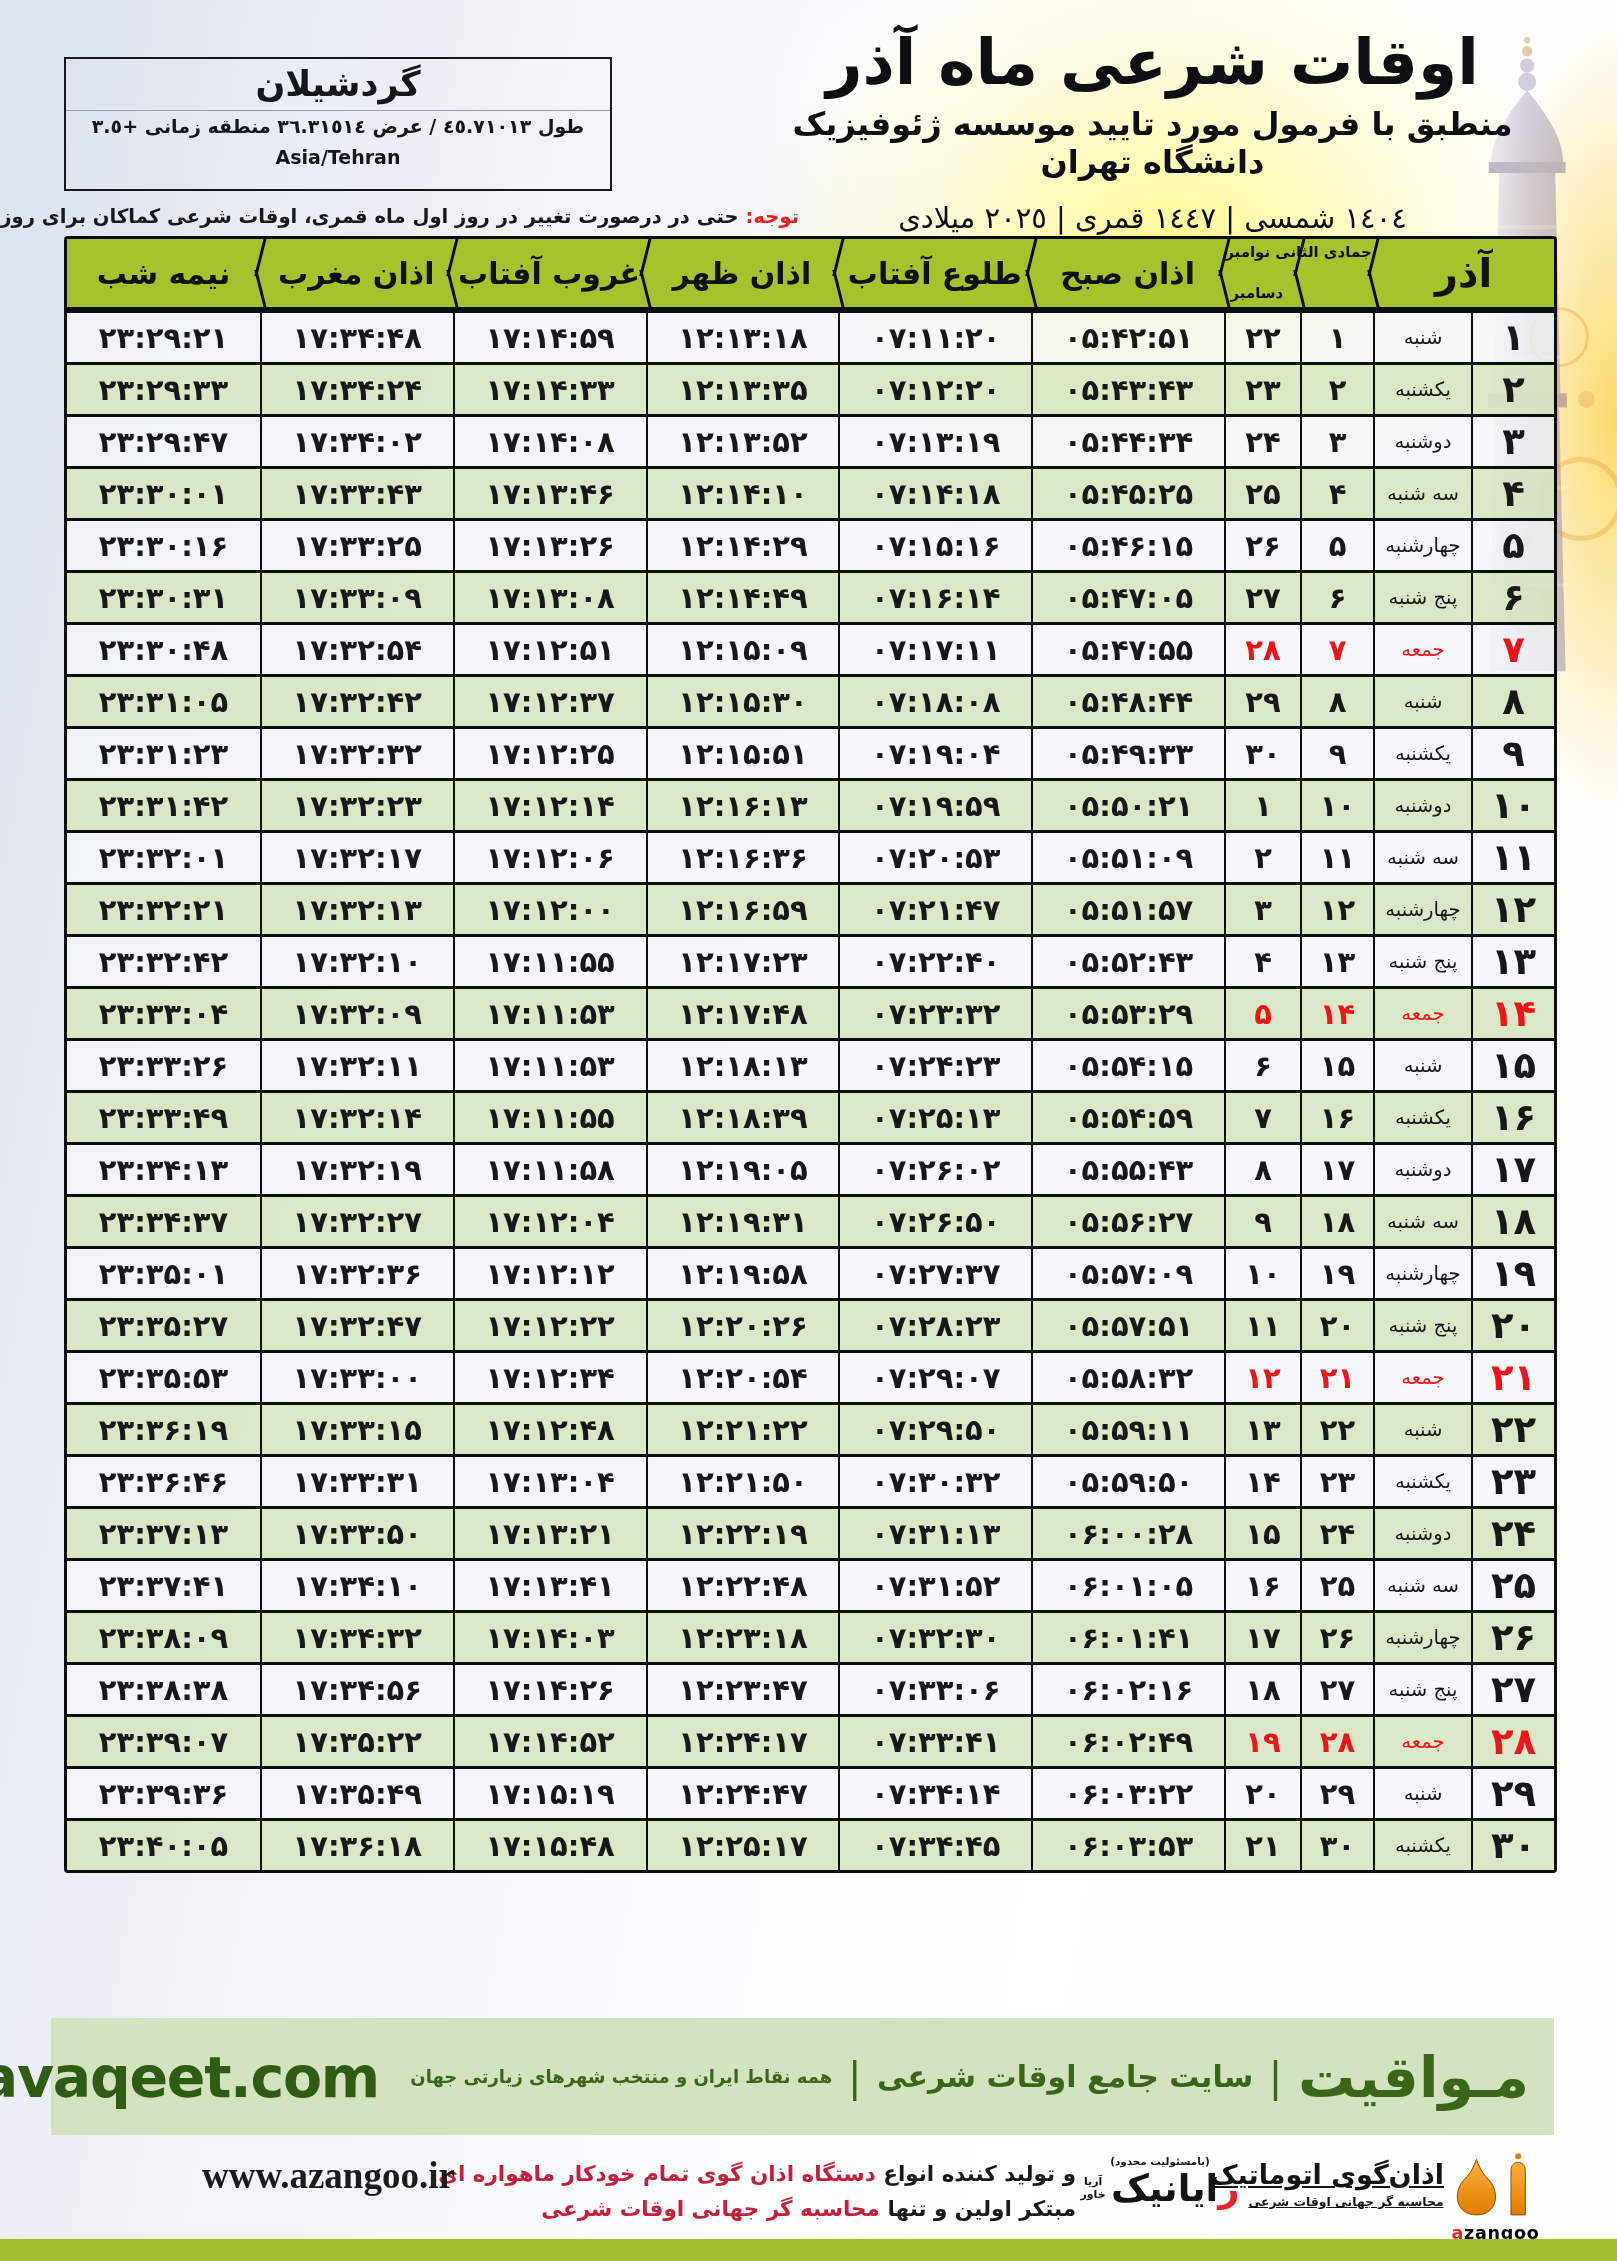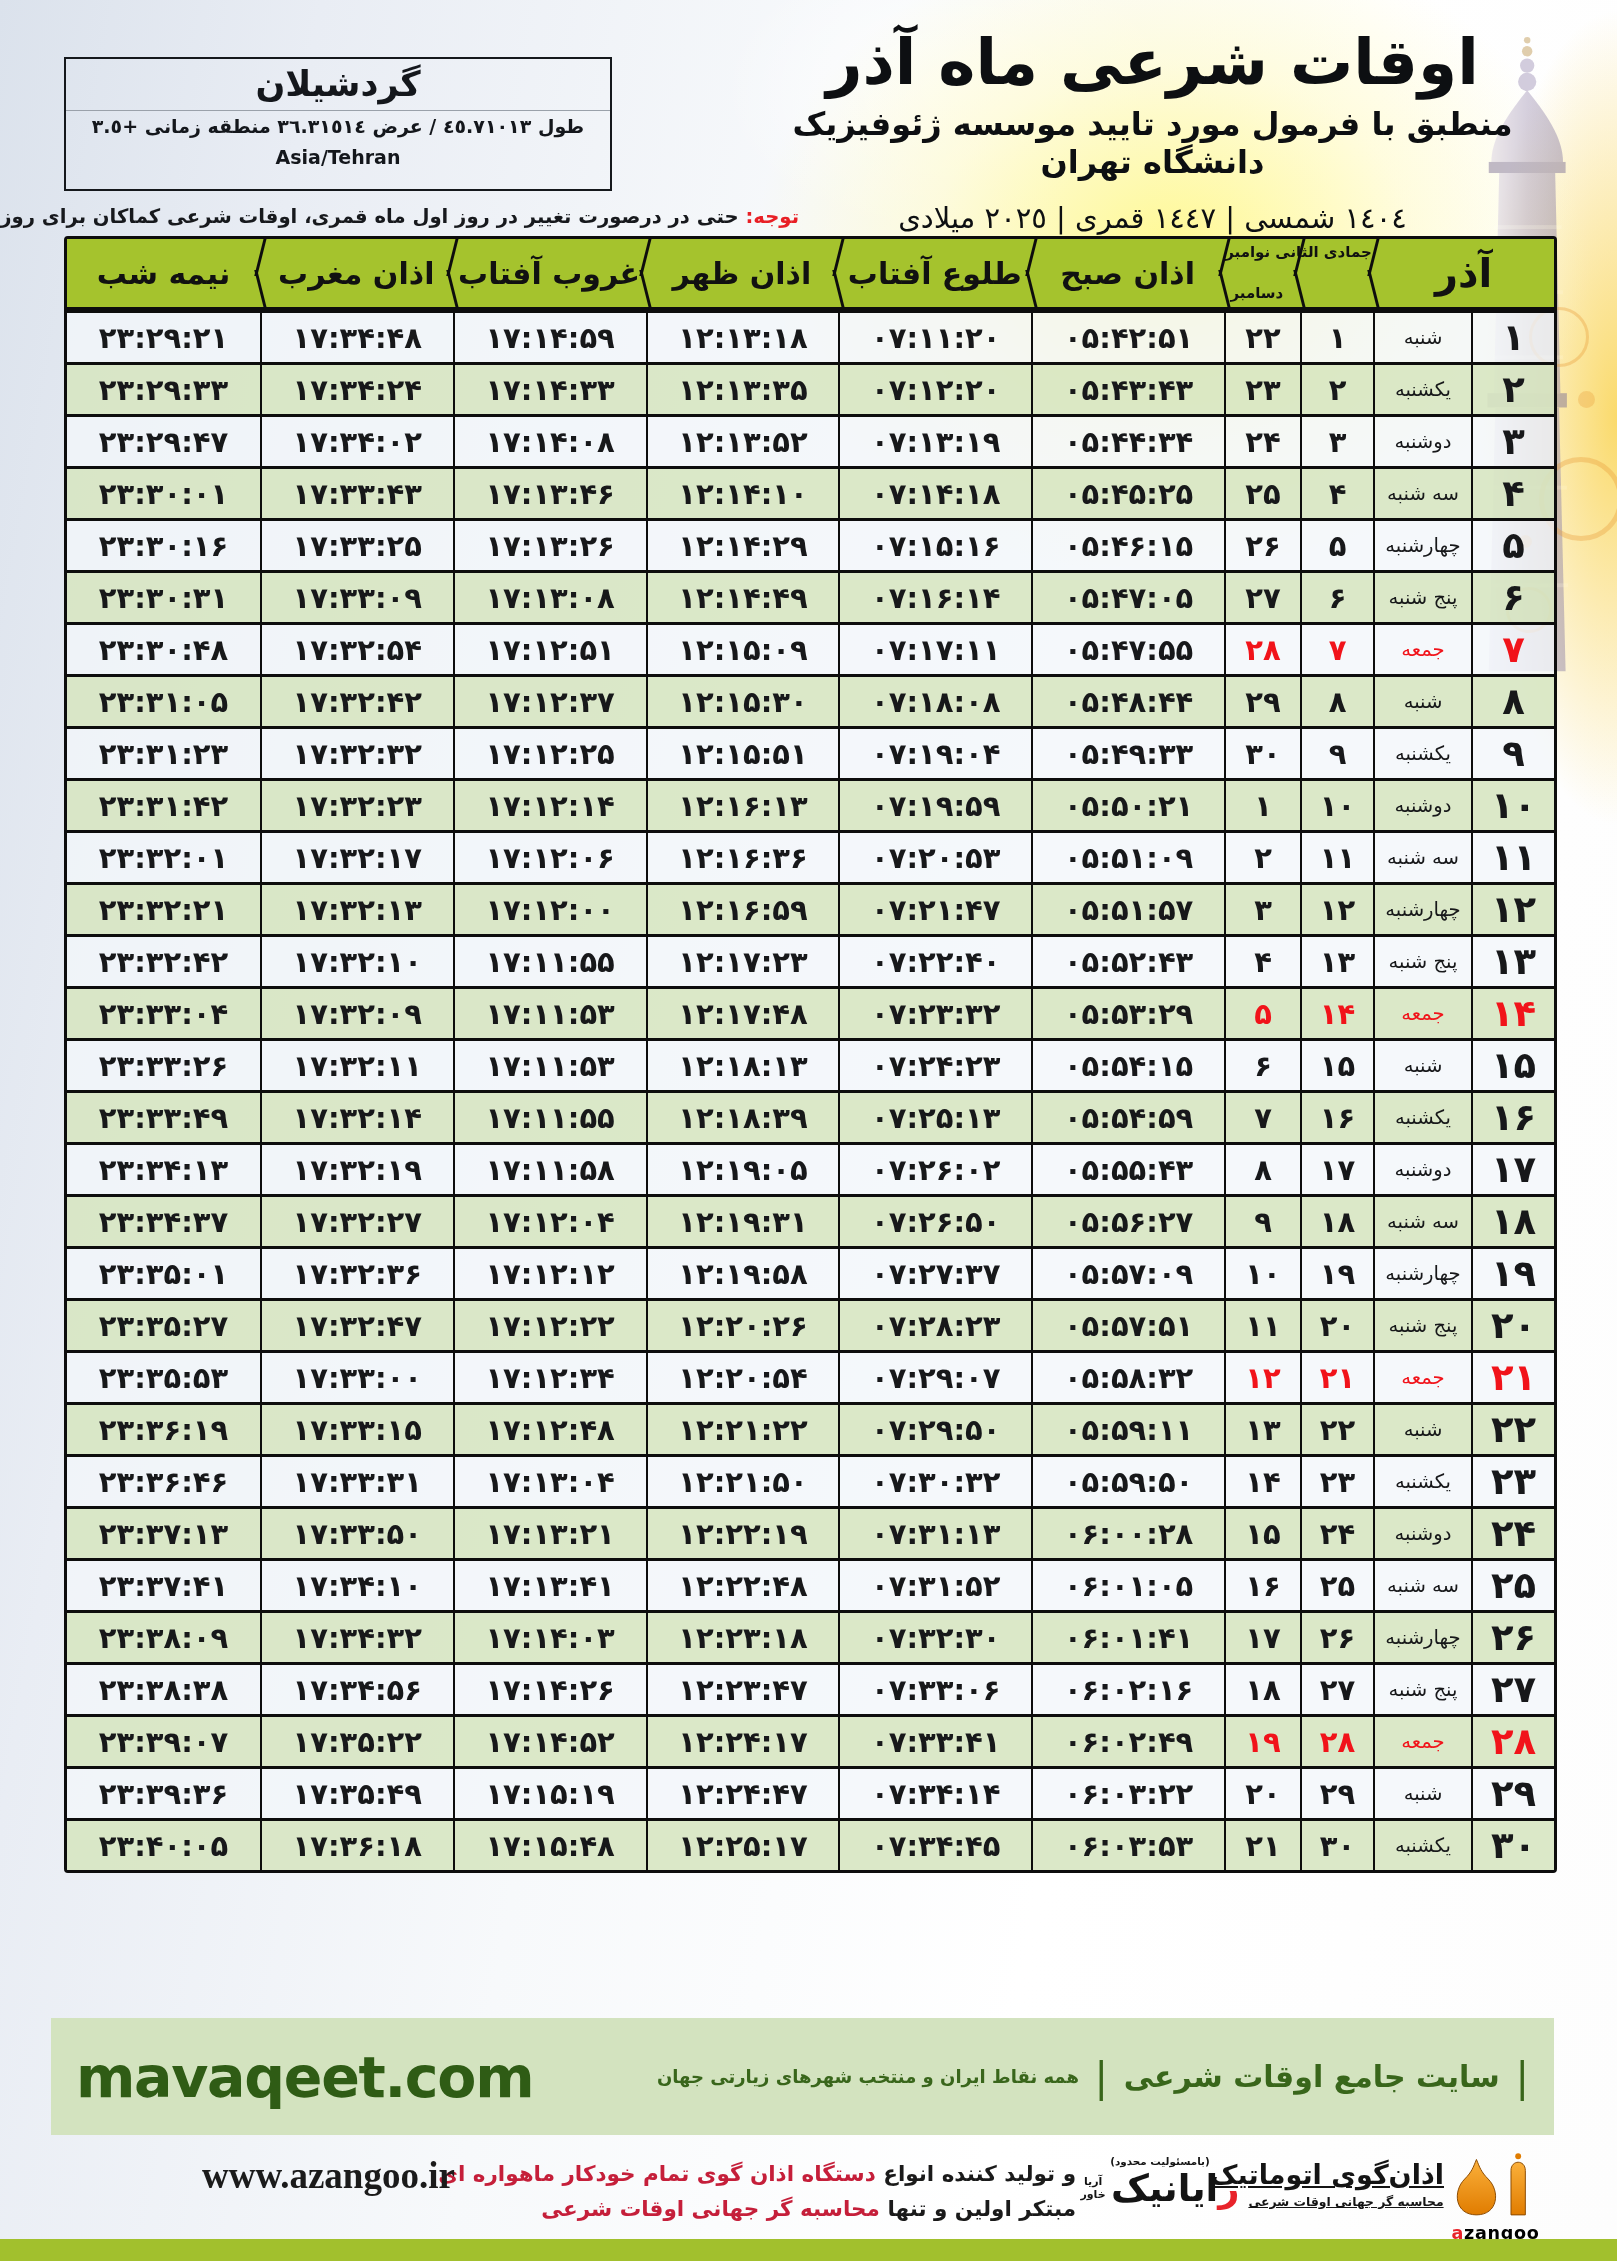--- a/index.html
+++ b/index.html
@@ -543,20 +543,21 @@
           <div class="cell c-tolu">۰۷:۳۴:۴۵</div>
           <div class="cell c-zohr">۱۲:۲۵:۱۷</div>
           <div class="cell c-ghorub">۱۷:۱۵:۴۸</div>
           <div class="cell c-maghreb">۱۷:۳۶:۱۸</div>
           <div class="cell c-nime">۲۳:۴۰:۰۵</div>
         </div>
       </div>
   </div>
 
   <div class="footer-band">
+    <span class="f-brand">مـواقیت</span>
     <span class="f-sep">|</span>
     <span class="f-site">سایت جامع اوقات شرعی</span>
     <span class="f-sep">|</span>
     <span class="f-cov">همه نقاط ایران و منتخب شهرهای زیارتی جهان</span>
     <span class="f-spacer"></span>
     <span class="f-url">mavaqeet.com</span>
   </div>
 
   <div class="bottom">
 

